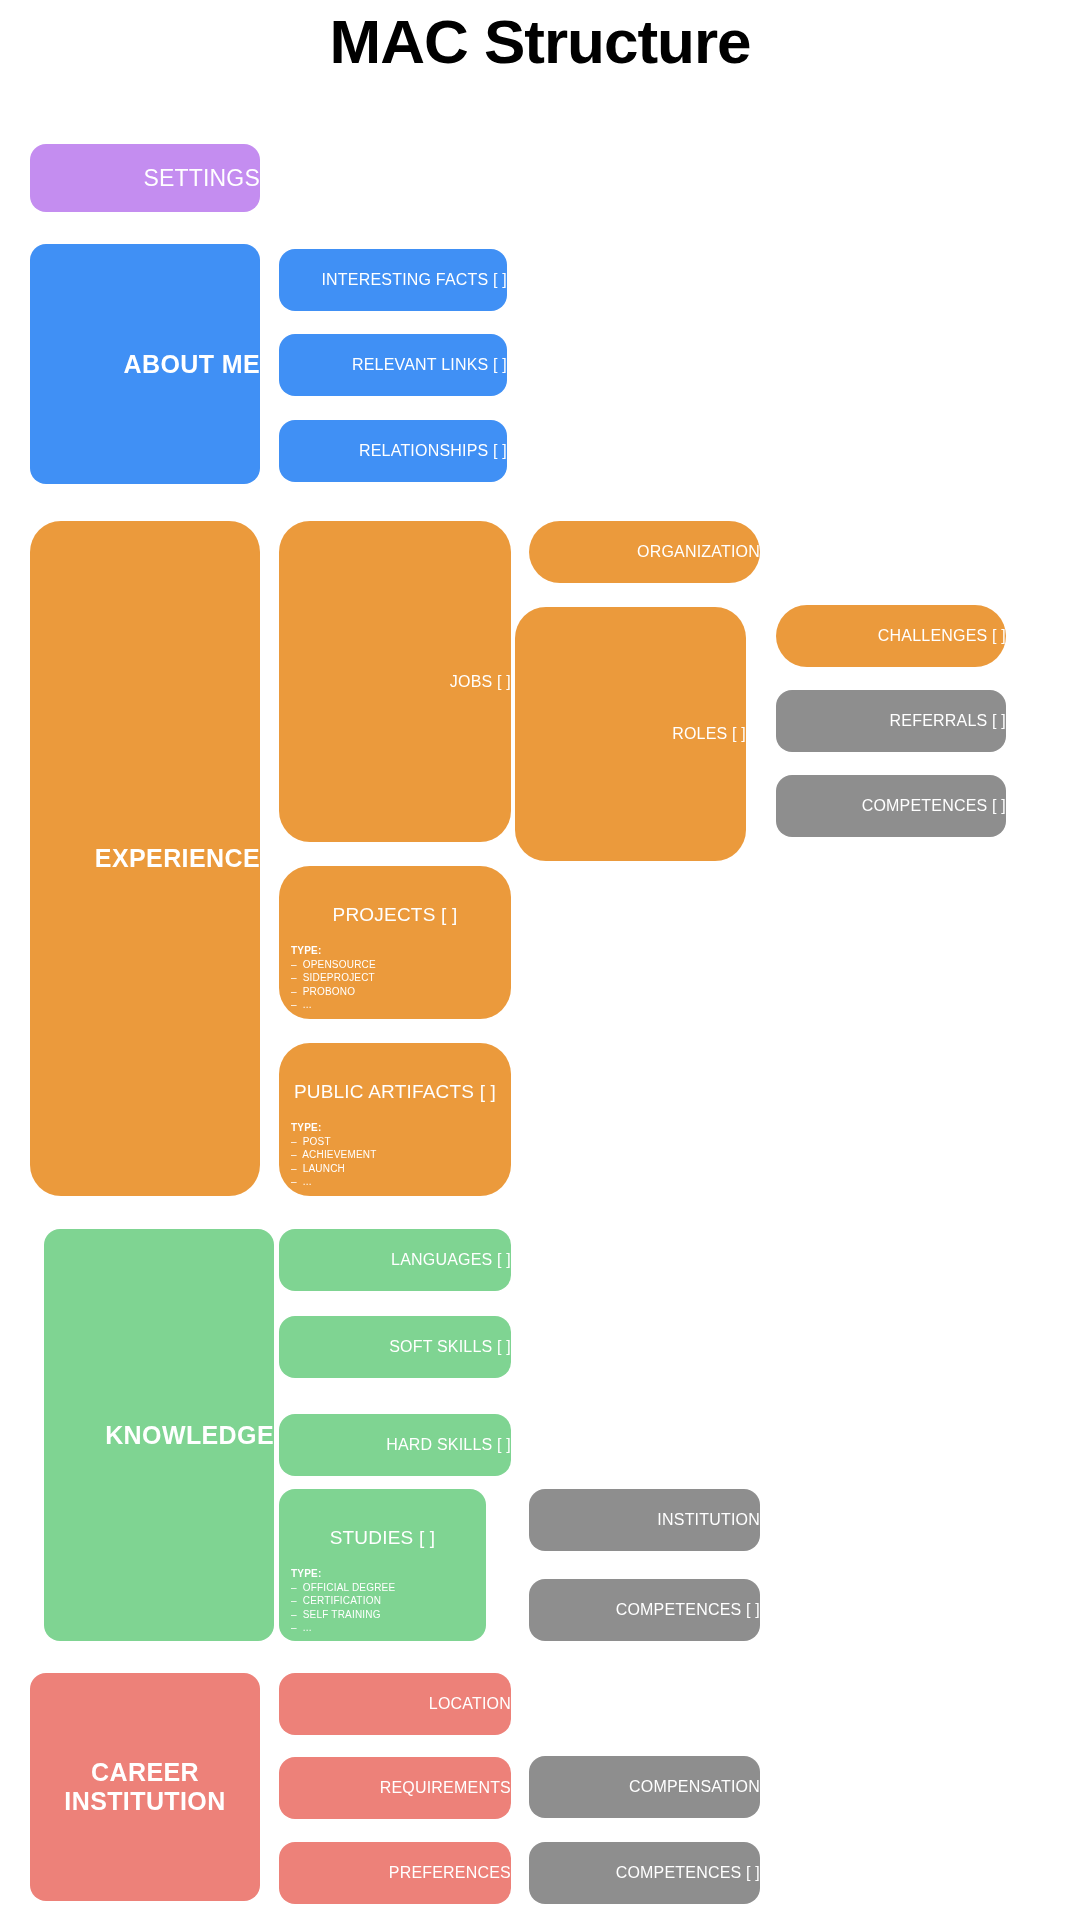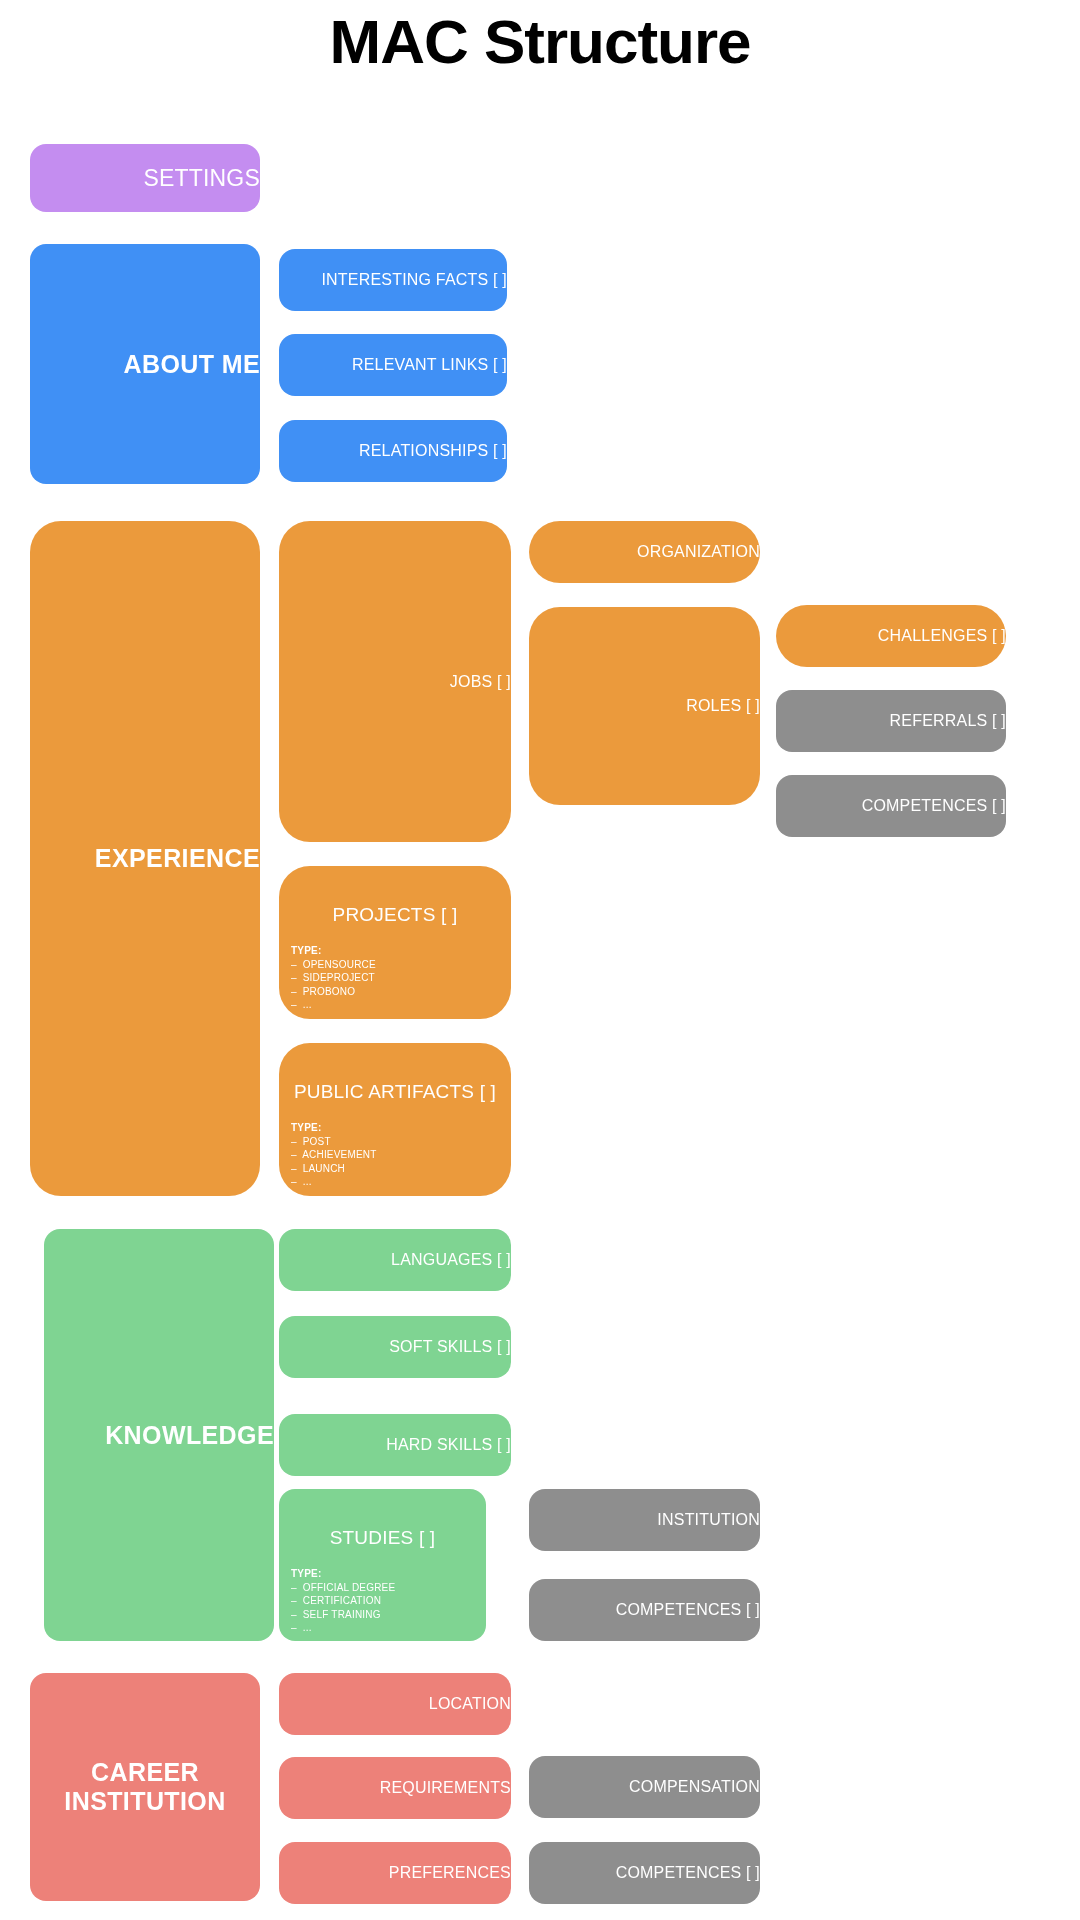--- a/index.html
+++ b/index.html
@@ -114,21 +114,21 @@
 </div>
 
 <div class="node leaf c-orange" style="left:279px; top:521px; width:232px; height:321px;">
   <span>JOBS [ ]</span>
 </div>
 
 <div class="node leaf c-orange" style="left:529px; top:521px; width:231px; height:62px;">
   <span>ORGANIZATION</span>
 </div>
 
-<div class="node leaf c-orange" style="left:529px; top:607px; width:231px; height:198px;">
+<div class="node leaf c-orange" style="left:515px; top:607px; width:231px; height:254px;">
   <span>ROLES [ ]</span>
 </div>
 
 <div class="node leaf c-orange" style="left:776px; top:605px; width:230px; height:62px;">
   <span>CHALLENGES [ ]</span>
 </div>
 <div class="node leaf c-gray" style="left:776px; top:690px; width:230px; height:62px;">
   <span>REFERRALS [ ]</span>
 </div>
 <div class="node leaf c-gray" style="left:776px; top:775px; width:230px; height:62px;">

